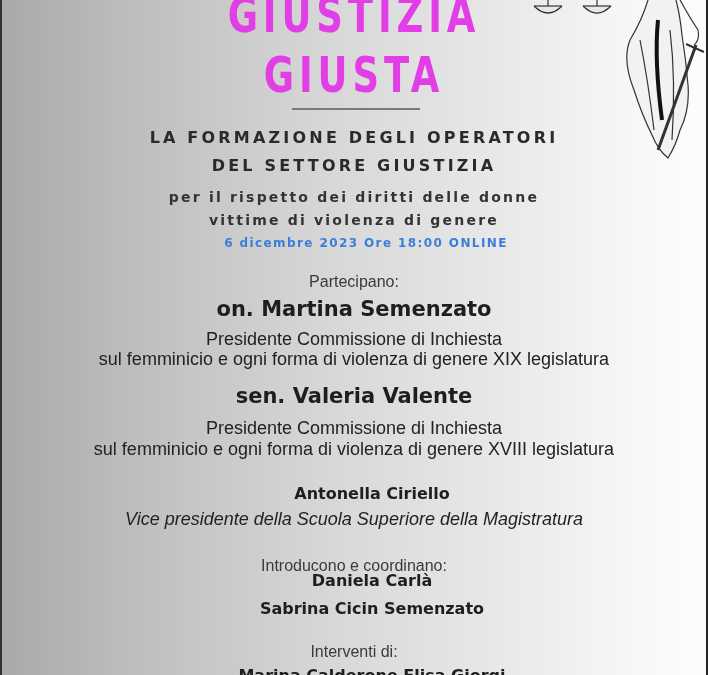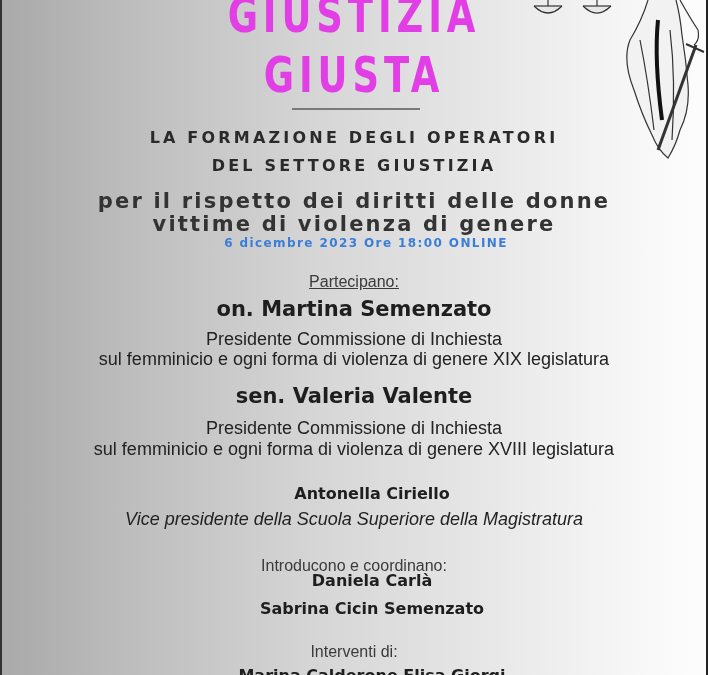--- a/index.html
+++ b/index.html
@@ -11,21 +11,21 @@
   .frame-left { position: absolute; left: 0; top: 0; width: 2px; height: 675px; background: #333; }
   .frame-right { position: absolute; right: 0; top: 0; width: 2px; height: 675px; background: #222; }
   .center { position: absolute; left: 0; width: 708px; text-align: center; }
   .title {
     font-family: "DejaVu Sans Condensed", "DejaVu Sans", sans-serif;
     font-weight: bold; color: #e23ee6; letter-spacing: 6px;
     font-size: 50px; line-height: 50px; transform: scaleX(0.82);
   }
   .rule { position: absolute; left: 292px; top: 108px; width: 128px; height: 2px; background: #7a7a7a; }
   .sub-caps { font-weight: bold; color: #2a2a2a; font-size: 16px; letter-spacing: 3.2px; }
-  .sub-lower { font-weight: bold; color: #333; font-size: 21px; letter-spacing: 2.2px; }
+  .sub-lower { font-weight: bold; color: #333; font-size: 14px; letter-spacing: 2.2px; }
   .date { font-weight: bold; color: #3b7dd8; font-size: 12px; letter-spacing: 1.4px; padding-left: 12px; }
   .label { color: #3a3a3a; font-size: 16px; font-family: "Liberation Sans", sans-serif; }
   .name-lg { color: #1e1e1e; font-weight: bold; font-size: 21px; }
   .name-md { color: #1e1e1e; font-weight: bold; font-size: 16px; margin-left: 18px; }
   .role { color: #222; font-size: 18px; font-family: "Liberation Sans", sans-serif; }
   svg.lady { position: absolute; left: 530px; top: 0; }
 </style>
 </head>
 <body>
 
@@ -61,21 +61,21 @@
   <div class="title">GIUSTA</div>
 </div>
 <div class="rule"></div>
 
 <div class="center sub-caps" style="top:128px;">LA FORMAZIONE DEGLI OPERATORI</div>
 <div class="center sub-caps" style="top:156px;">DEL SETTORE GIUSTIZIA</div>
 <div class="center sub-lower" style="top:189px;">per il rispetto dei diritti delle donne</div>
 <div class="center sub-lower" style="top:212px;">vittime di violenza di genere</div>
 <div class="center date" style="top:236px;">6 dicembre 2023 Ore 18:00 ONLINE</div>
 
-<div class="center label" style="top:273px;text-decoration:underline;">Partecipano:</div>
+<div class="center label" style="top:273px;">Partecipano:</div>
 <div class="center name-lg" style="top:297px;">on. Martina Semenzato</div>
 <div class="center role" style="top:329px;">Presidente Commissione di Inchiesta</div>
 <div class="center role" style="top:349px;">sul femminicio e ogni forma di violenza di genere XIX legislatura</div>
 
 <div class="center name-lg" style="top:384px;">sen. Valeria Valente</div>
 <div class="center role" style="top:418px;">Presidente Commissione di Inchiesta</div>
 <div class="center role" style="top:439px;">sul femminicio e ogni forma di violenza di genere XVIII legislatura</div>
 
 <div class="center name-md" style="top:484px;">Antonella Ciriello</div>
 <div class="center role" style="top:509px;font-style:italic;">Vice presidente della Scuola Superiore della Magistratura</div>

